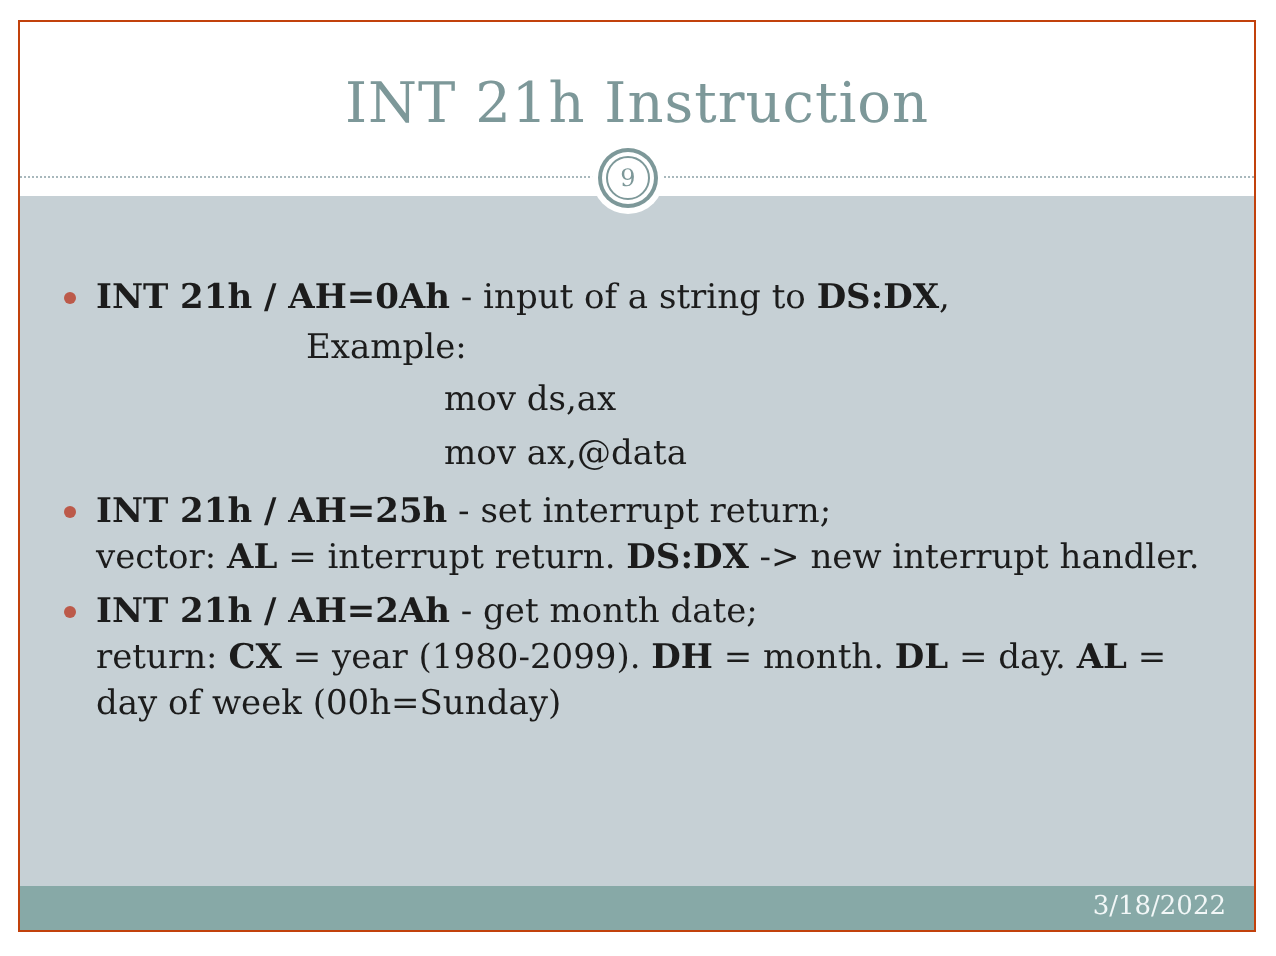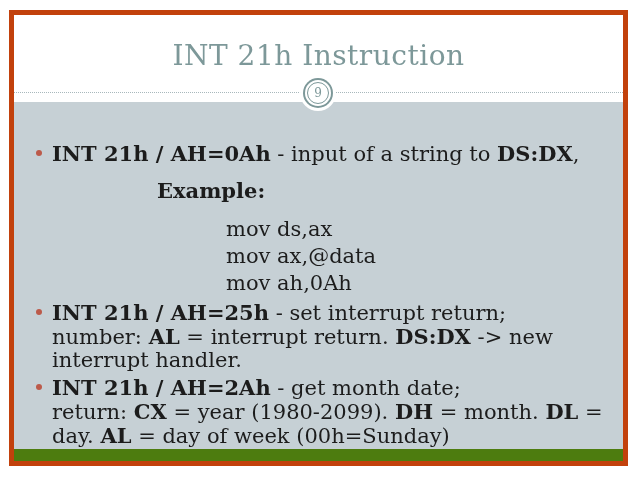--- a/index.html
+++ b/index.html
@@ -7,23 +7,23 @@
     width:638px;height:478px;
     background:#ffffff;
     overflow:hidden;
     position:relative;
     font-family:"DejaVu Serif","Liberation Serif",serif;
   }
   .slide-card{
     position:absolute;
     left:9px;top:10px;
     width:619px;height:456px;
-    border:5px solid #c2410c;
+    border:1px solid #c2410c;
     box-sizing:border-box;
-    background:#4d7c0f;
+    background:#000000;
   }
   
   .header{
     position:absolute;left:0;top:0;right:0;height:87px;
     background:#ffffff;
   }
   .slide-title{
     margin:0;
     padding-top:24px;
     text-align:center;
@@ -52,34 +52,34 @@
     color:#7d9899;
     z-index:2;
   }
   
   .content{
     position:absolute;
     left:0;right:0;top:87px;height:347px;
     background:#c6d0d5;
     box-sizing:border-box;
     padding:40px 18px 0 38px;
-    font-size:21px;
+    font-size:17px;
     color:#1c1c1c;
   }
   .bullet{position:relative;}
   .dot{
     position:absolute;
     left:-16px;top:8px;
     width:6px;height:6px;
     border-radius:50%;
     background:#bc5a4a;
   }
   .line{margin:0;line-height:23px;}
   .b{font-weight:bold;}
-  .example-label{margin:12px;line-height:26px;margin-left:105px;font-weight:bold;}
+  .example-label{margin:0;line-height:26px;margin-left:105px;}
   .code-line{margin:0;line-height:27px;margin-left:174px;}
   .bullet+.bullet{margin-top:4px;}
   
   .footer{
     position:absolute;
     left:0;right:0;bottom:0;height:22px;
     background:#87a9a7;
     color:#f2f7f7;
     font-size:13px;
     line-height:22px;
@@ -101,31 +101,33 @@
   <div class="page-circle">9</div>
 
   <div class="content">
 
     <div class="bullet">
       <span class="dot"></span>
       <p class="line"><span class="b">INT 21h / AH=0Ah</span><span> - input of a string to </span><span class="b">DS:DX</span><span>,</span></p>
       <p class="example-label">Example:</p>
       <p class="code-line">mov ds,ax</p>
       <p class="code-line">mov ax,@data</p>
-      <p class="code-line">mov ah,0Ah</p>
     </div>
 
     <div class="bullet">
       <span class="dot"></span>
       <p class="line"><span class="b">INT 21h / AH=25h</span><span> - set interrupt return;</span></p>
-      <p class="line"><span>number: </span><span class="b">AL</span><span> = interrupt return. </span><span class="b">DS:DX</span><span> -&gt; new interrupt handler.</span></p>
+      <p class="line"><span>vector: </span><span class="b">AL</span><span> = interrupt return. </span><span class="b">DS:DX</span><span> -&gt; new interrupt handler.</span></p>
     </div>
 
     <div class="bullet">
       <span class="dot"></span>
       <p class="line"><span class="b">INT 21h / AH=2Ah</span><span> - get month date;</span></p>
       <p class="line"><span>return: </span><span class="b">CX</span><span> = year (1980-2099). </span><span class="b">DH</span><span> = month. </span><span class="b">DL</span><span> = day. </span><span class="b">AL</span><span> = day of week (00h=Sunday)</span></p>
     </div>
 
   </div>
 
+  <div class="footer">
+    <span>3/18/2022</span>
+  </div>
 
 </div>
 
 </body></html>

